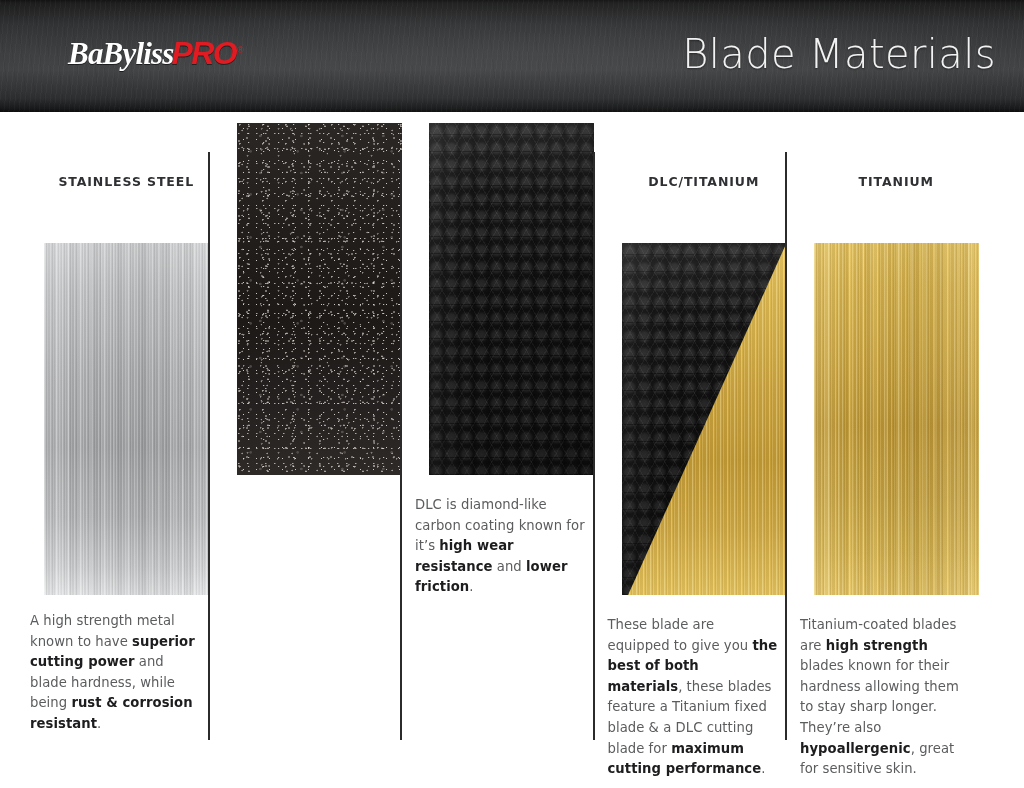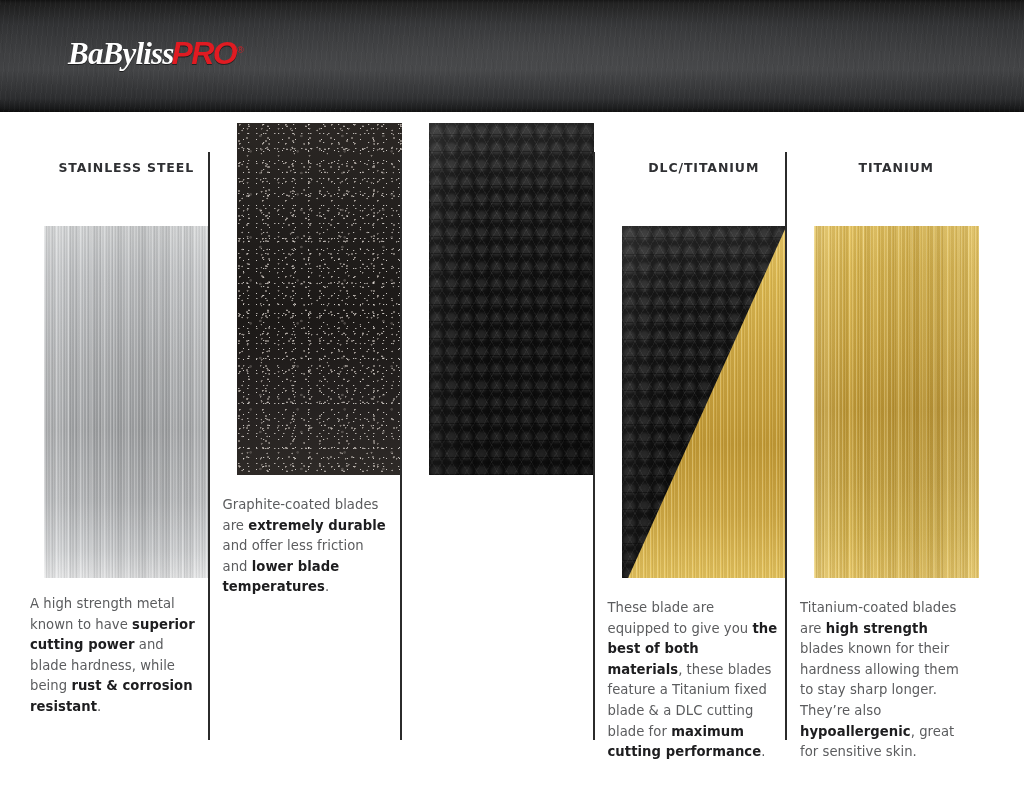--- a/index.html
+++ b/index.html
@@ -133,21 +133,21 @@
     content: "";
     position: absolute;
     left: -15px;
     top: 40px;
     width: 2px;
     height: 588px;
     background: #2b2b2b;
   }
 
   .col-title {
-    margin: 0;
+    margin: 14px;
     padding: 12px 4px;
     height: 44px;
     display: flex;
     align-items: flex-start;
     justify-content: center;
     text-align: center;
     color: #2f3033;
     font-family: "DejaVu Sans", sans-serif;
     font-weight: bold;
     font-size: 12.5px;
@@ -336,37 +336,38 @@
 <div class="page">
 
   <div class="header">
     <div class="streaks"></div>
     <div class="vignette"></div>
 
     <div class="logo">
       <span class="lg-main">BaByliss</span><span class="lg-pro">PRO</span><span class="lg-reg">®</span>
     </div>
 
+    <div class="header-title">Blade Materials</div>
   </div>
 
   <div class="columns">
 
     <div class="col">
       <div class="col-title">STAINLESS STEEL</div>
       <div class="swatch sw-steel"></div>
       <div class="col-body"><span>A high strength metal known to have </span><b>superior cutting power</b><span> and blade hardness, while being </span><b>rust &amp; corrosion resistant</b><span>.</span></div>
     </div>
 
     <div class="col">
       <div class="swatch sw-graphite"></div>
-      <div class="col-body"><span>Graphite-coated blades are </span><b>extremely durable</b><span> and offer less friction and </span><b>lower blade temperatures</b><span>.</span></div>
     </div>
 
     <div class="col">
       <div class="swatch hex-dlc"></div>
+      <div class="col-body"><span>DLC is diamond-like carbon coating known for it’s </span><b>high wear resistance</b><span> and </span><b>lower friction</b><span>.</span></div>
     </div>
 
     <div class="col">
       <div class="col-title">DLC/TITANIUM</div>
       <div class="swatch sw-combo">
         <div class="combo-hex hex-dlc"></div>
         <div class="combo-gold"></div>
       </div>
       <div class="col-body"><span>These blade are equipped to give you </span><b>the best of both materials</b><span>, these blades feature a Titanium fixed blade &amp; a DLC cutting blade for </span><b>maximum cutting performance</b><span>.</span></div>
     </div>

